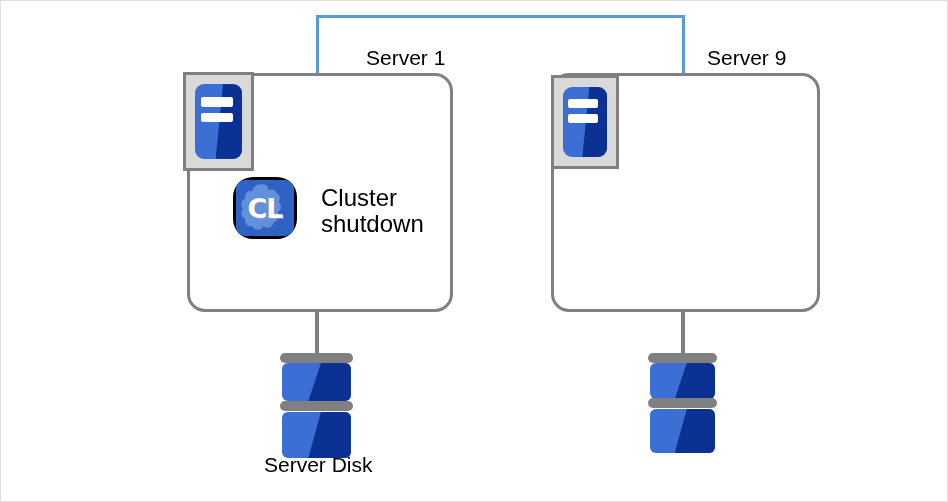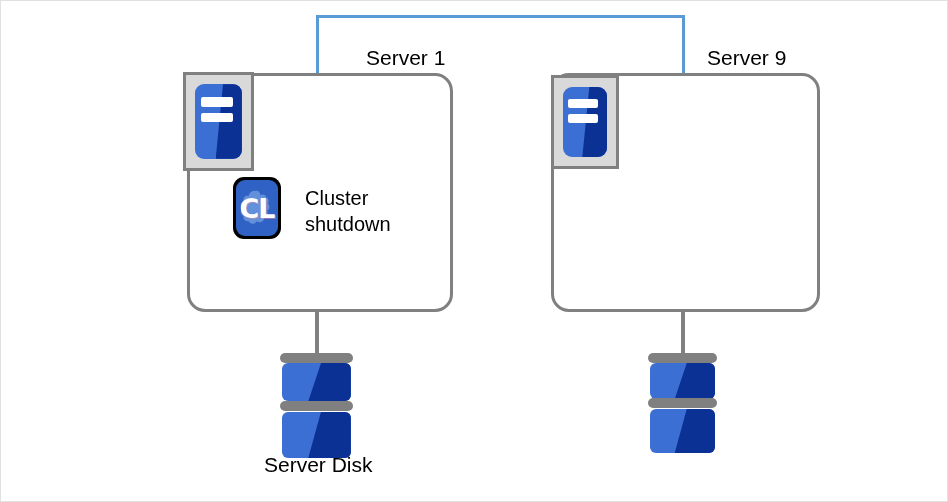--- a/index.html
+++ b/index.html
@@ -94,24 +94,24 @@
     z-index: 2;
   }
   .server-bar.b1 { top: 17%; }
   .server-bar.b2 { top: 38%; }
 
   
   #cluster-icon {
     position: absolute;
     left: 232px;
     top: 176px;
-    width: 48px;
+    width: 64px;
     height: 62px;
     background: #000000;
-    border-radius: 11px;
+    border-radius: 20px;
     padding: 3px;
     box-sizing: border-box;
   }
   .cl-inner {
     position: relative;
     width: 100%;
     height: 100%;
     border-radius: 9px;
     background: #2f62c4;
     overflow: hidden;
@@ -135,23 +135,23 @@
     font-weight: bold;
     font-size: 27px;
     letter-spacing: -1px;
     line-height: 1;
     text-shadow: 1px 1px 0 rgba(255,150,150,0.45);
   }
 
   
   #cluster-shutdown-label {
     position: absolute;
-    left: 304px;
+    left: 320px;
     top: 184px;
-    font-size: 20px;
+    font-size: 24px;
     color: #000000;
     line-height: 26px;
     white-space: pre-line;
   }
 
   
   .stem {
     position: absolute;
     width: 4px;
     background: #808080;

